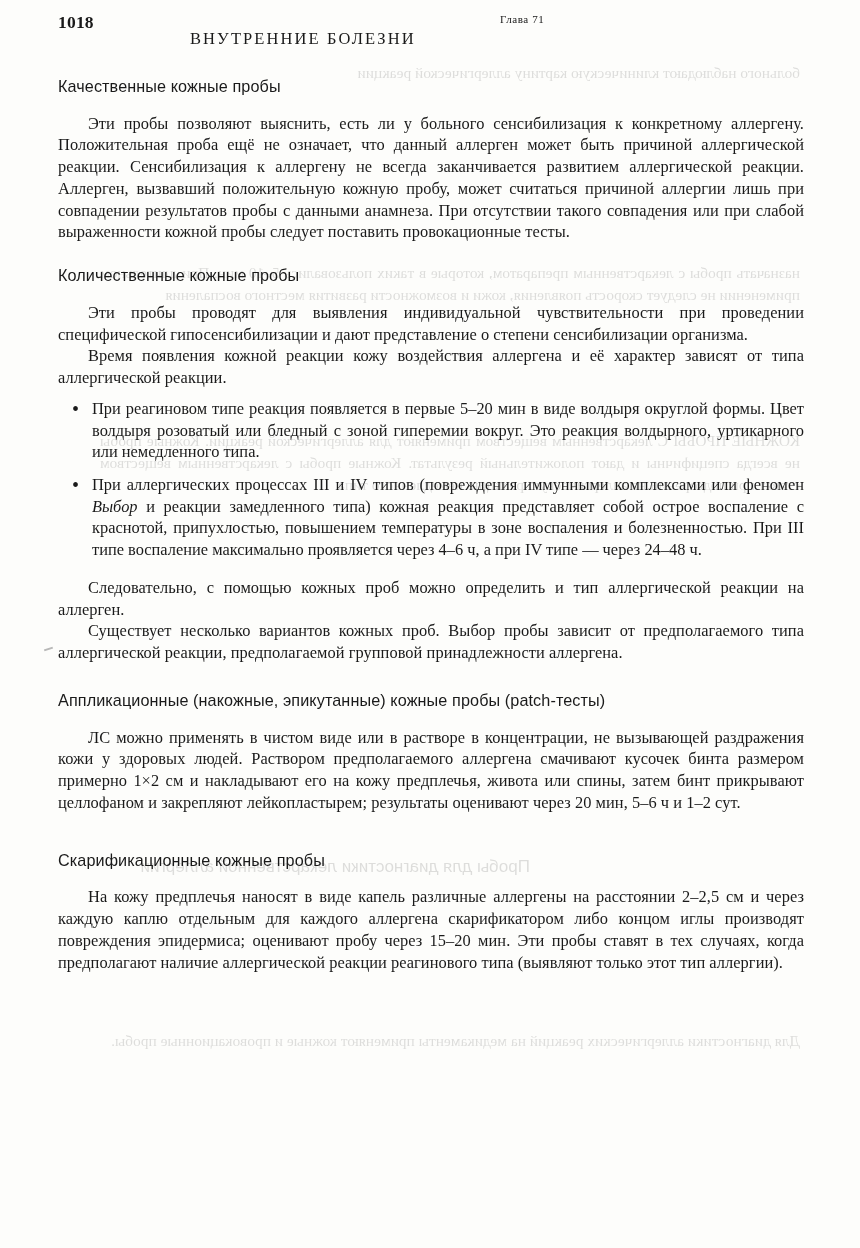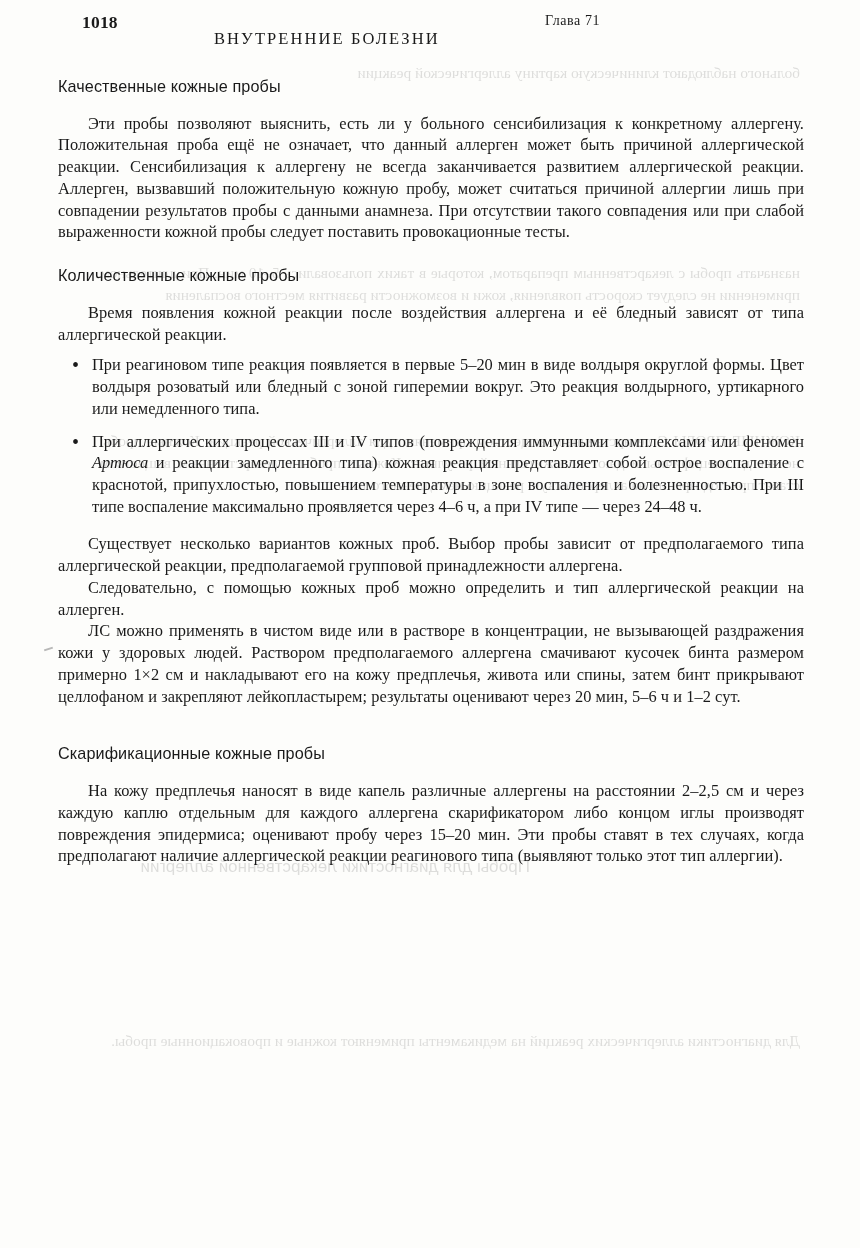--- a/index.html
+++ b/index.html
@@ -34,43 +34,42 @@
     position: absolute;
     left: 58px;
     top: 0;
     width: 746px;
   }
   .runhead {
     position: relative;
     height: 46px;
     padding-top: 14px;
     font-size: 17px;
-    margin-left: 24px;
   }
   .runhead .folio {
     position: absolute;
     left: 0;
     top: 12px;
     font-weight: bold;
     font-size: 17.5px;
     letter-spacing: 0.2px;
   }
   .runhead .booktitle {
     position: absolute;
     left: 132px;
     top: 29px;
     letter-spacing: 2.1px;
     font-size: 16.5px;
   }
   .runhead .chapter {
     position: absolute;
-    left: 463px;
+    left: 442px;
     top: 13px;
     letter-spacing: 0.6px;
-    font-size: 14px;
+    font-size: 11px;
   }
   h2.sec {
     font-family: "Liberation Sans", sans-serif;
     font-size: 16.2px;
     font-weight: normal;
     margin: 16px 0 7px 0;
     letter-spacing: 0.1px;
     line-height: 1.28;
   }
   h2.sec.tight { margin-top: 22px; }
@@ -135,35 +134,37 @@
     <div class="runhead">
       <div class="folio">1018</div>
       <div class="booktitle">ВНУТРЕННИЕ БОЛЕЗНИ</div>
       <div class="chapter">Глава 71</div>
     </div>
 
     <h2 class="sec">Качественные кожные пробы</h2>
     <p class="body">Эти пробы позволяют выяснить, есть ли у больного сенсибилизация к конкретному аллергену. Положительная проба ещё не означает, что данный аллерген может быть причиной аллергической реакции. Сенсибилизация к аллергену не всегда заканчивается развитием аллергической реакции. Аллерген, вызвавший положительную кожную пробу, может считаться причиной аллергии лишь при совпадении результатов пробы с данными анамнеза. При отсутствии такого совпадения или при слабой выраженности кожной пробы следует поставить провокационные тесты.</p>
 
     <h2 class="sec tight">Количественные кожные пробы</h2>
-    <p class="body">Время появления кожной реакции после воздействия аллергена и её бледный зависят от типа аллергической реакции.</p>
+    <p class="body">Эти пробы проводят для выявления индивидуальной чувствительности при проведении специфической гипосенсибилизации и дают представление о степени сенсибилизации организма.</p>
+    <p class="body">Время появления кожной реакции кожу воздействия аллергена и её характер зависят от типа аллергической реакции.</p>
 
     <ul class="bullets">
       <li>
         <span class="dot">•</span>
         <span>При реагиновом типе реакция появляется в первые 5–20 мин в виде волдыря округлой формы. Цвет волдыря розоватый или бледный с зоной гиперемии вокруг. Это реакция волдырного, уртикарного или немедленного типа.</span>
       </li>
       <li>
         <span class="dot">•</span>
-        <span>При аллергических процессах III и IV типов (повреждения иммунными комплексами или феномен <i class="ital">Артюса</i> и реакции замедленного типа) кожная реакция представляет собой острое воспаление с краснотой, припухлостью, повышением температуры в зоне воспаления и болезненностью. При III типе воспаление максимально проявляется через 4–6 ч, а при IV типе — через 24–48 ч.</span>
+        <span>При аллергических процессах III и IV типов (повреждения иммунными комплексами или феномен <i class="ital">Выбор</i> и реакции замедленного типа) кожная реакция представляет собой острое воспаление с краснотой, припухлостью, повышением температуры в зоне воспаления и болезненностью. При III типе воспаление максимально проявляется через 4–6 ч, а при IV типе — через 24–48 ч.</span>
       </li>
     </ul>
 
+    <p class="body">Следовательно, с помощью кожных проб можно определить и тип аллергической реакции на аллерген.</p>
     <p class="body">Существует несколько вариантов кожных проб. Выбор пробы зависит от предполагаемого типа аллергической реакции, предполагаемой групповой принадлежности аллергена.</p>
-    <p class="body">Следовательно, с помощью кожных проб можно определить и тип аллергической реакции на аллерген.</p>
 
+    <h2 class="sec tight" style="margin-top:26px; max-width:690px;">Аппликационные (накожные, эпикутанные) кожные пробы (patch-тесты)</h2>
     <p class="body">ЛС можно применять в чистом виде или в растворе в концентрации, не вызывающей раздражения кожи у здоровых людей. Раствором предполагаемого аллергена смачивают кусочек бинта размером примерно 1×2 см и накладывают его на кожу предплечья, живота или спины, затем бинт прикрывают целлофаном и закрепляют лейкопластырем; результаты оценивают через 20 мин, 5–6 ч и 1–2 сут.</p>
 
     <h2 class="sec tight" style="margin-top:36px;">Скарификационные кожные пробы</h2>
     <p class="body">На кожу предплечья наносят в виде капель различные аллергены на расстоянии 2–2,5 см и через каждую каплю отдельным для каждого аллергена скарификатором либо концом иглы производят повреждения эпидермиса; оценивают пробу через 15–20 мин. Эти пробы ставят в тех случаях, когда предполагают наличие аллергической реакции реагинового типа (выявляют только этот тип аллергии).</p>
 
   </div>
 </div>
 
 </body></html>

